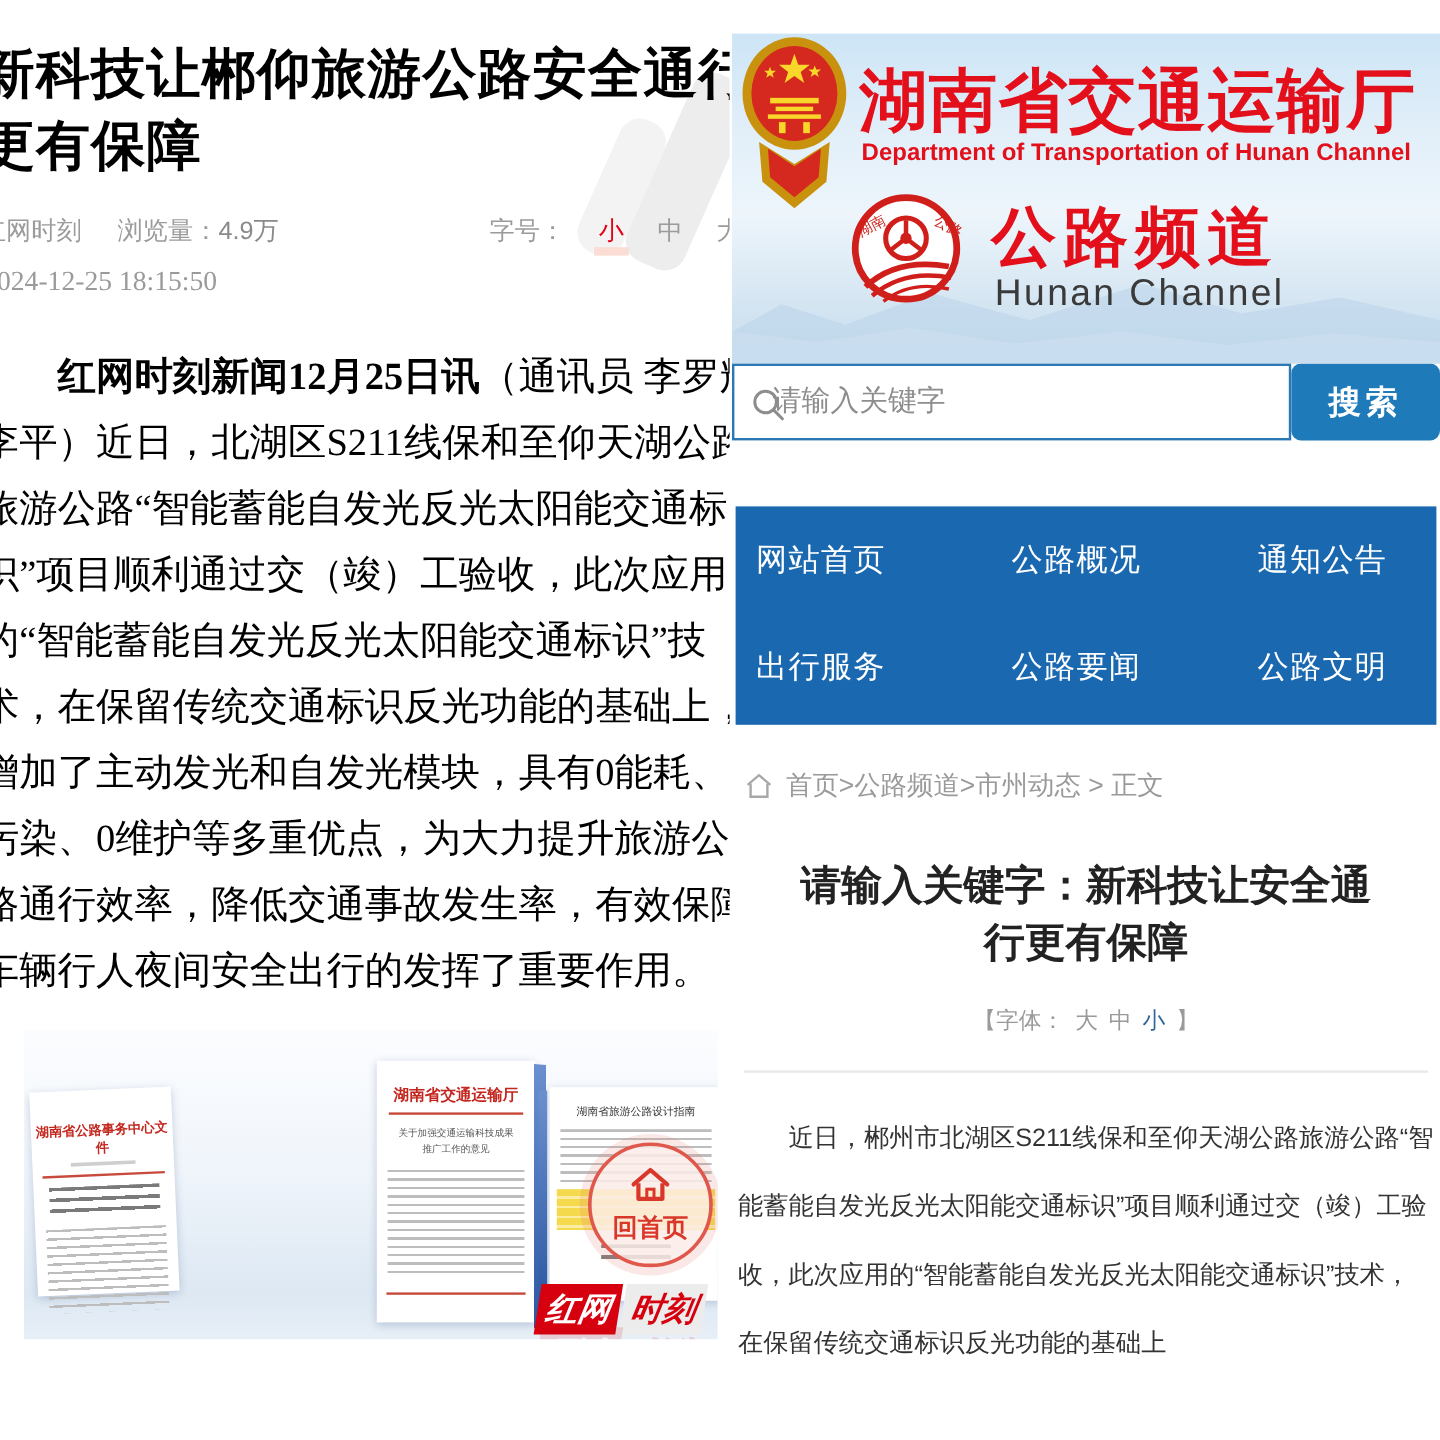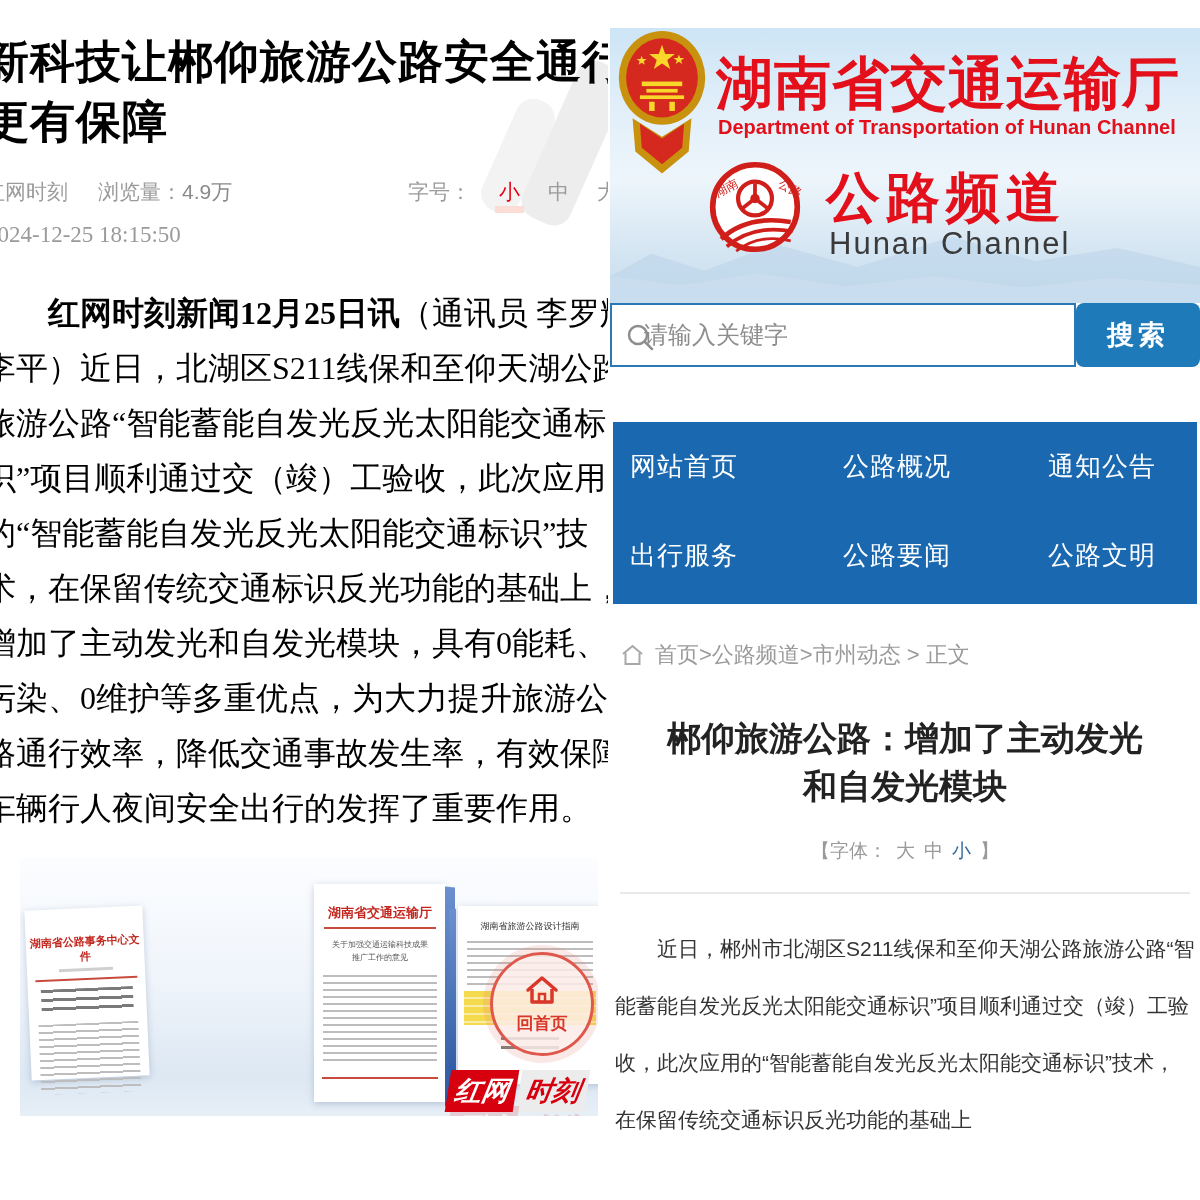--- a/index.html
+++ b/index.html
@@ -46,21 +46,21 @@
           background:linear-gradient(180deg,#6b90cf,#2c57a2);transform:skewY(5deg);}
   .seal{position:absolute;width:36px;height:36px;border:2px solid #d23a2e;border-radius:50%;
         display:flex;align-items:center;justify-content:center;opacity:.85;}
   .seal i{width:14px;height:14px;background:#d23a2e;display:block;
     clip-path:polygon(50% 0,61% 35%,98% 35%,68% 57%,79% 91%,50% 70%,21% 91%,32% 57%,2% 35%,39% 35%);}
   .hl{margin:6px 6px 0;background:repeating-linear-gradient(180deg,#f4d53a 0 6px,#fceb9a 6px 8px);
       height:34px;opacity:.9;}
   .home-btn{position:absolute;left:470px;top:94px;width:98px;height:98px;border-radius:50%;
       background:rgba(252,235,232,.85);border:3px solid #e0574b;
       box-shadow:0 0 0 7px rgba(226,130,120,.18);display:flex;flex-direction:column;
-      align-items:center;justify-content:center;color:#d9372a;font-weight:bold;font-size:17px;gap:6px;}
+      align-items:center;justify-content:center;color:#d9372a;font-weight:bold;font-size:21px;gap:6px;}
   .rednet{position:absolute;left:428px;top:212px;display:flex;transform:skewX(-9deg);
           font-style:italic;font-weight:bold;}
   .rn1{background:#d6000f;color:#fff;font-size:27px;padding:3px 7px;}
   .rn2{background:#ececec;color:#d6000f;font-size:27px;padding:3px 7px;margin-left:3px;}
   .rednet.reflect{top:248px;transform:skewX(-9deg) scaleY(-1);opacity:.14;}
 
   
   #right{position:absolute;left:610px;top:0;width:590px;height:1200px;overflow:hidden;background:#fff;}
   .banner{position:relative;margin-top:28px;height:275px;overflow:hidden;
     background:linear-gradient(180deg,#cde5f6 0%,#e2eff9 30%,#edf5fb 55%,#d4e5f2 82%,#c8ddee 100%);}
@@ -236,21 +236,21 @@
   </div>
 
   <div class="crumbs">
     <svg width="25" height="24" viewBox="0 0 25 24">
       <path d="M3 11 L12.5 3 L22 11" fill="none" stroke="#a8a8a8" stroke-width="2"></path>
       <path d="M5.5 10 V21 H19.5 V10" fill="none" stroke="#a8a8a8" stroke-width="2"></path>
     </svg>
     <span>首页&gt;公路频道&gt;市州动态 &gt; 正文</span>
   </div>
 
-  <div class="r-title">郴仰旅游公路：增加了主动发光和自发光模块</div>
+  <div class="r-title">请输入关键字：新科技让安全通行更有保障</div>
 
 
   <div class="r-fontsize">
     <span>【字体：</span>
     <span>大</span>
     <span>中</span>
     <span class="blue">小</span>
     <span>】</span>
   </div>
 

